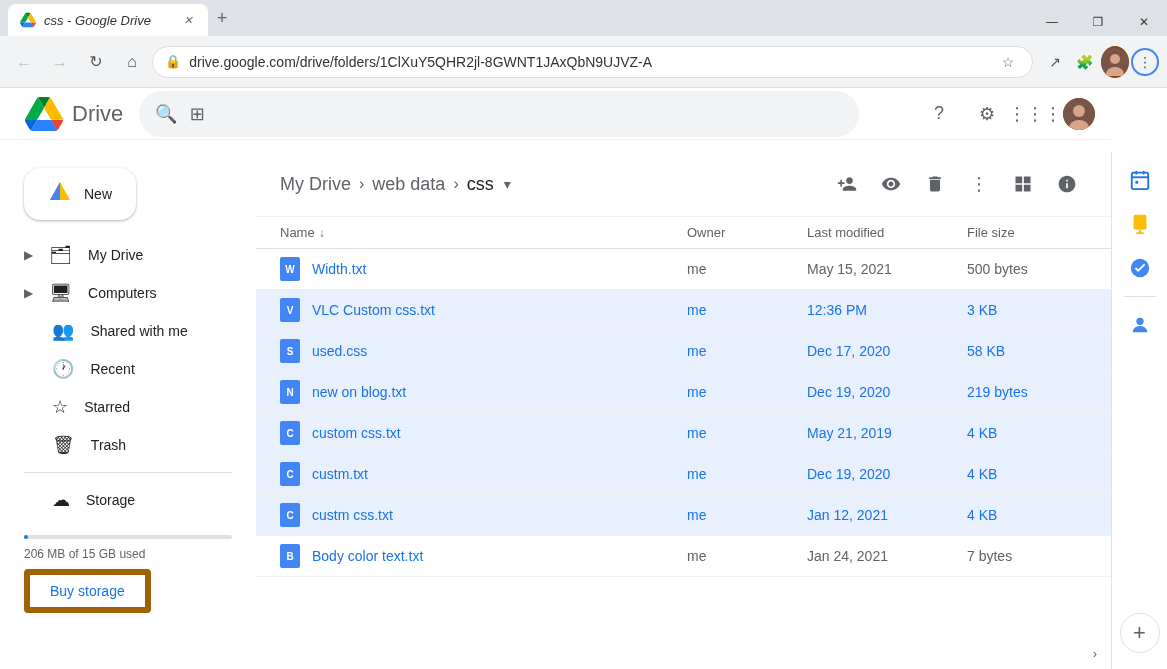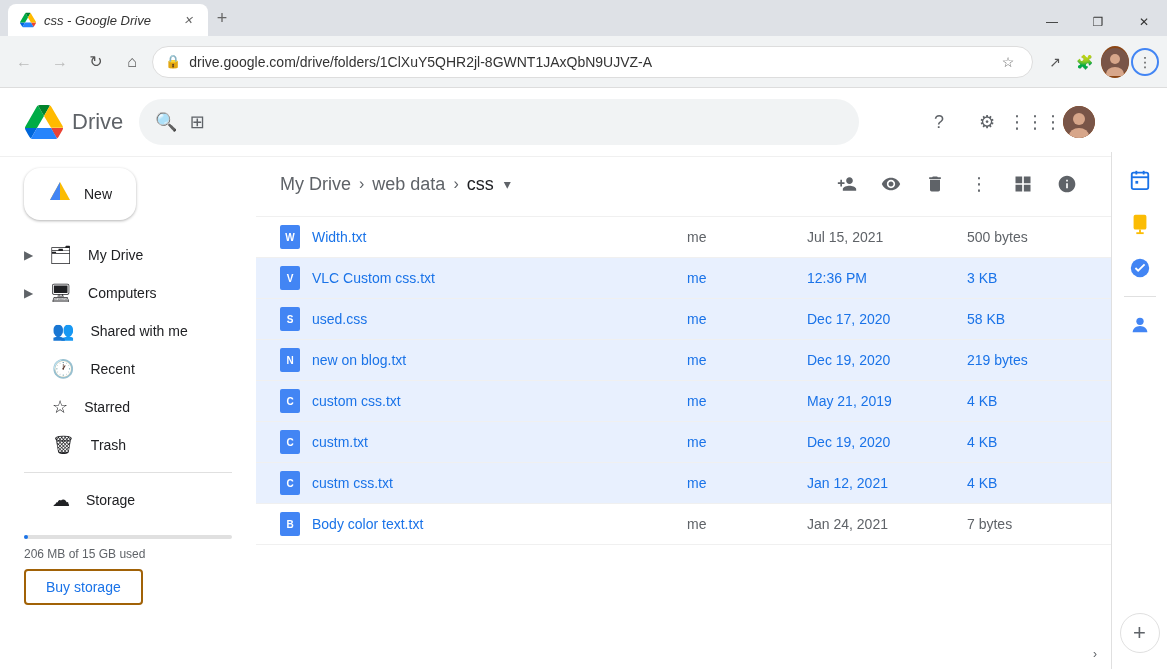--- a/index.html
+++ b/index.html
@@ -45,21 +45,21 @@
 
     
     .sidebar { width: 256px; padding: 8px 8px; background: white; overflow-y: auto; flex-shrink: 0; }
     .new-btn { display: flex; align-items: center; gap: 12px; margin: 8px 16px 16px; background: white; border: none; border-radius: 16px; padding: 12px 24px; box-shadow: 0 1px 3px rgba(0,0,0,0.3); cursor: pointer; font-size: 14px; font-weight: 500; color: #202124; }
     .sidebar-item { display: flex; align-items: center; gap: 16px; padding: 8px 16px; cursor: pointer; border-radius: 0 24px 24px 0; margin-right: 16px; color: #202124; font-size: 14px; }
     .sidebar-divider { height: 1px; background: #e0e0e0; margin: 8px 16px; }
     .storage-section { padding: 16px; }
     .storage-bar { height: 4px; background: #e0e0e0; border-radius: 2px; margin-bottom: 8px; }
     .storage-fill { height: 100%; background: #1a73e8; border-radius: 2px; width: 2%; }
     .storage-text { font-size: 12px; color: #5f6368; }
-    .buy-storage-btn { display: block; text-align: center; padding: 8px 20px; border: 2px solid #a16207; border-radius: 4px; color: #1a73e8; font-size: 14px; cursor: pointer; margin-top: 8px; background: white; }
+    .buy-storage-btn { display: block; text-align: center; padding: 8px 20px; border: 6px solid #a16207; border-radius: 4px; color: #1a73e8; font-size: 14px; cursor: pointer; margin-top: 8px; background: white; }
 
     
     .content-area { flex: 1; overflow: hidden; display: flex; flex-direction: column; }
 
     
     .breadcrumb { display: flex; align-items: center; padding: 12px 24px; gap: 8px; border-bottom: 1px solid #f0f0f0; }
     .breadcrumb-item { color: #5f6368; font-size: 18px; cursor: pointer; }
     .breadcrumb-item.current { color: #202124; }
     .breadcrumb-sep { color: #5f6368; font-size: 16px; }
     .breadcrumb-chevron { color: #5f6368; font-size: 14px; margin-left: 2px; }
@@ -150,21 +150,21 @@
             <ellipse cx="14" cy="26" rx="9" ry="7" fill="#d7a68a"></ellipse>
           </svg>
         </div>
       </div>
       <div class="menu-btn">⋮</div>
     </div>
   </div>
 
   <div class="app-layout">
 
-    <div style="position:absolute; top:88px; left:0; right:56px; height:69px; background:white; display:flex; align-items:center; padding:0 16px 0 24px; gap:16px; border-bottom:1px solid #f0f0f0; z-index:10;">
+    <div style="position:absolute; top:88px; left:0; right:56px; height:52px; background:white; display:flex; align-items:center; padding:0 16px 0 24px; gap:16px; border-bottom:1px solid #f0f0f0; z-index:10;">
       <div class="drive-logo">
         <svg width="40" height="34" viewBox="0 0 87.3 78">
           <path d="m6.6 66.85 3.85 6.65c.8 1.4 1.95 2.5 3.3 3.3l13.75-23.8h-27.5c0 1.55.4 3.1 1.2 4.5z" fill="#0066da"></path>
           <path d="m43.65 25-13.75-23.8c-1.35.8-2.5 1.9-3.3 3.3l-25.4 44a9.06 9.06 0 0 0 -1.2 4.5h27.5z" fill="#00ac47"></path>
           <path d="m73.55 76.8c1.35-.8 2.5-1.9 3.3-3.3l1.6-2.75 7.65-13.25c.8-1.4 1.2-2.95 1.2-4.5h-27.502l5.852 11.5z" fill="#ea4335"></path>
           <path d="m43.65 25 13.75-23.8c-1.35-.8-2.9-1.2-4.5-1.2h-18.5c-1.6 0-3.15.45-4.5 1.2z" fill="#00832d"></path>
           <path d="m59.8 53h-32.3l-13.75 23.8c1.35.8 2.9 1.2 4.5 1.2h50.8c1.6 0 3.15-.45 4.5-1.2z" fill="#2684fc"></path>
           <path d="m73.4 26.5-12.7-22c-.8-1.4-1.95-2.5-3.3-3.3l-13.75 23.8 16.15 27h27.45c0-1.55-.4-3.1-1.2-4.5z" fill="#ffba00"></path>
         </svg>
         <span class="drive-name">Drive</span>
@@ -288,28 +288,37 @@
             </div>
             <div class="breadcrumb-action-btn">
               <svg width="20" height="20" viewBox="0 0 24 24" fill="#5f6368">
                   <path d="M12 2C6.48 2 2 6.48 2 12s4.48 10 10 10 10-4.48 10-10S17.52 2 12 2zm1 15h-2v-6h2v6zm0-8h-2V7h2v2z"></path>
                 </svg>
             </div>
           </div>
         </div>
 
         <div class="file-table">
+          <div class="table-header">
+            <div class="col-name">
+              <span>Name</span>
+              <span class="sort-icon">↓</span>
+            </div>
+            <div>Owner</div>
+            <div>Last modified</div>
+            <div>File size</div>
+          </div>
 
           <div class="file-row">
             <div class="file-name-cell">
               <div class="doc-icon doc-icon-blue">W</div>
               <span class="file-name">Width.txt</span>
             </div>
             <div class="file-owner">me</div>
-            <div class="file-date">Jul 15, 2021</div>
+            <div class="file-date">May 15, 2021</div>
             <div class="file-size">500 bytes</div>
           </div>
 
           <div class="file-row selected">
             <div class="file-name-cell">
               <div class="doc-icon doc-icon-blue">V</div>
               <span class="file-name">VLC Custom css.txt</span>
             </div>
             <div class="file-owner selected-text" style="color:#1a73e8;">me</div>
             <div class="file-date selected-text" style="color:#1a73e8;">12:36 PM</div>

